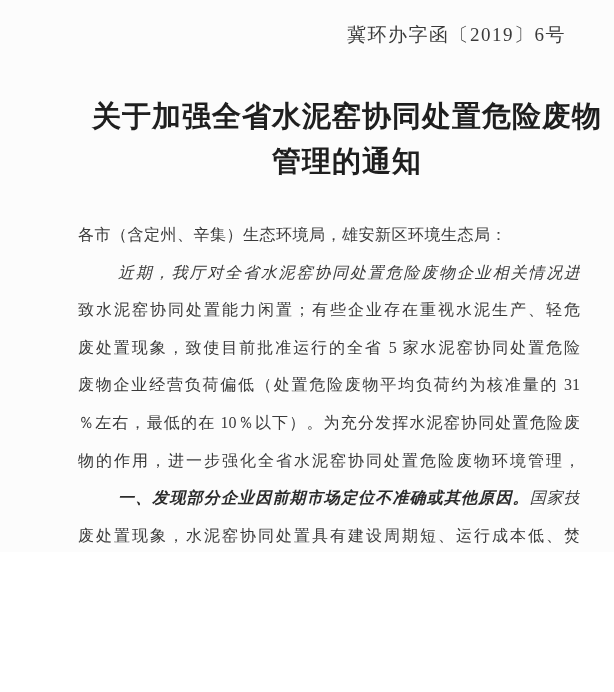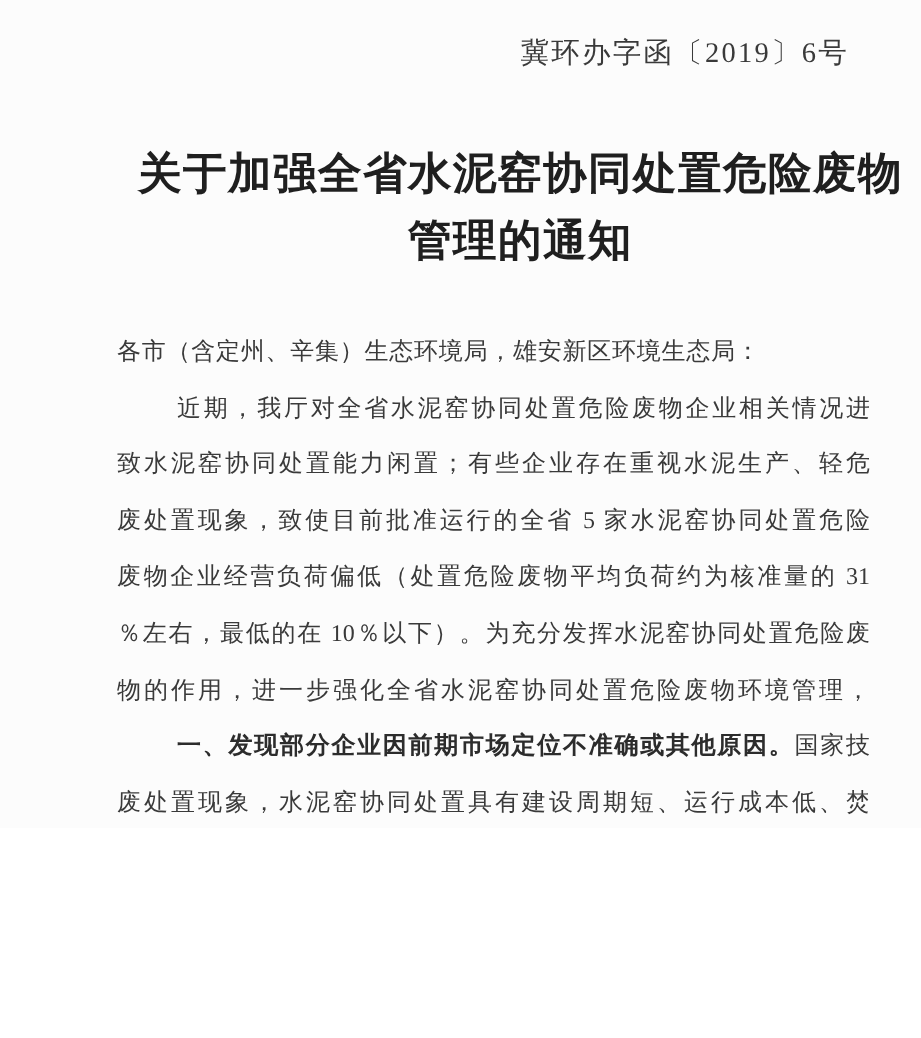--- a/index.html
+++ b/index.html
@@ -58,21 +58,21 @@
     overflow: hidden;
     white-space: nowrap;
     letter-spacing: 0.5px;
   }
   .line.justify {
     white-space: normal;
     text-align: justify;
     text-align-last: justify;
     letter-spacing: 0;
   }
-  .line.indent { padding-left: 40px; }
+  .line.indent { padding-left: 40px; font-style: italic; }
   .line b { font-weight: bold; color: #2c2c2c; }
 </style>
 </head>
 <body>
 
 <div class="page">
   <div class="doc-number">冀环办字函〔2019〕6号</div>
 
   <h1 class="title">
     <span class="title-line">关于加强全省水泥窑协同处置危险废物</span>

